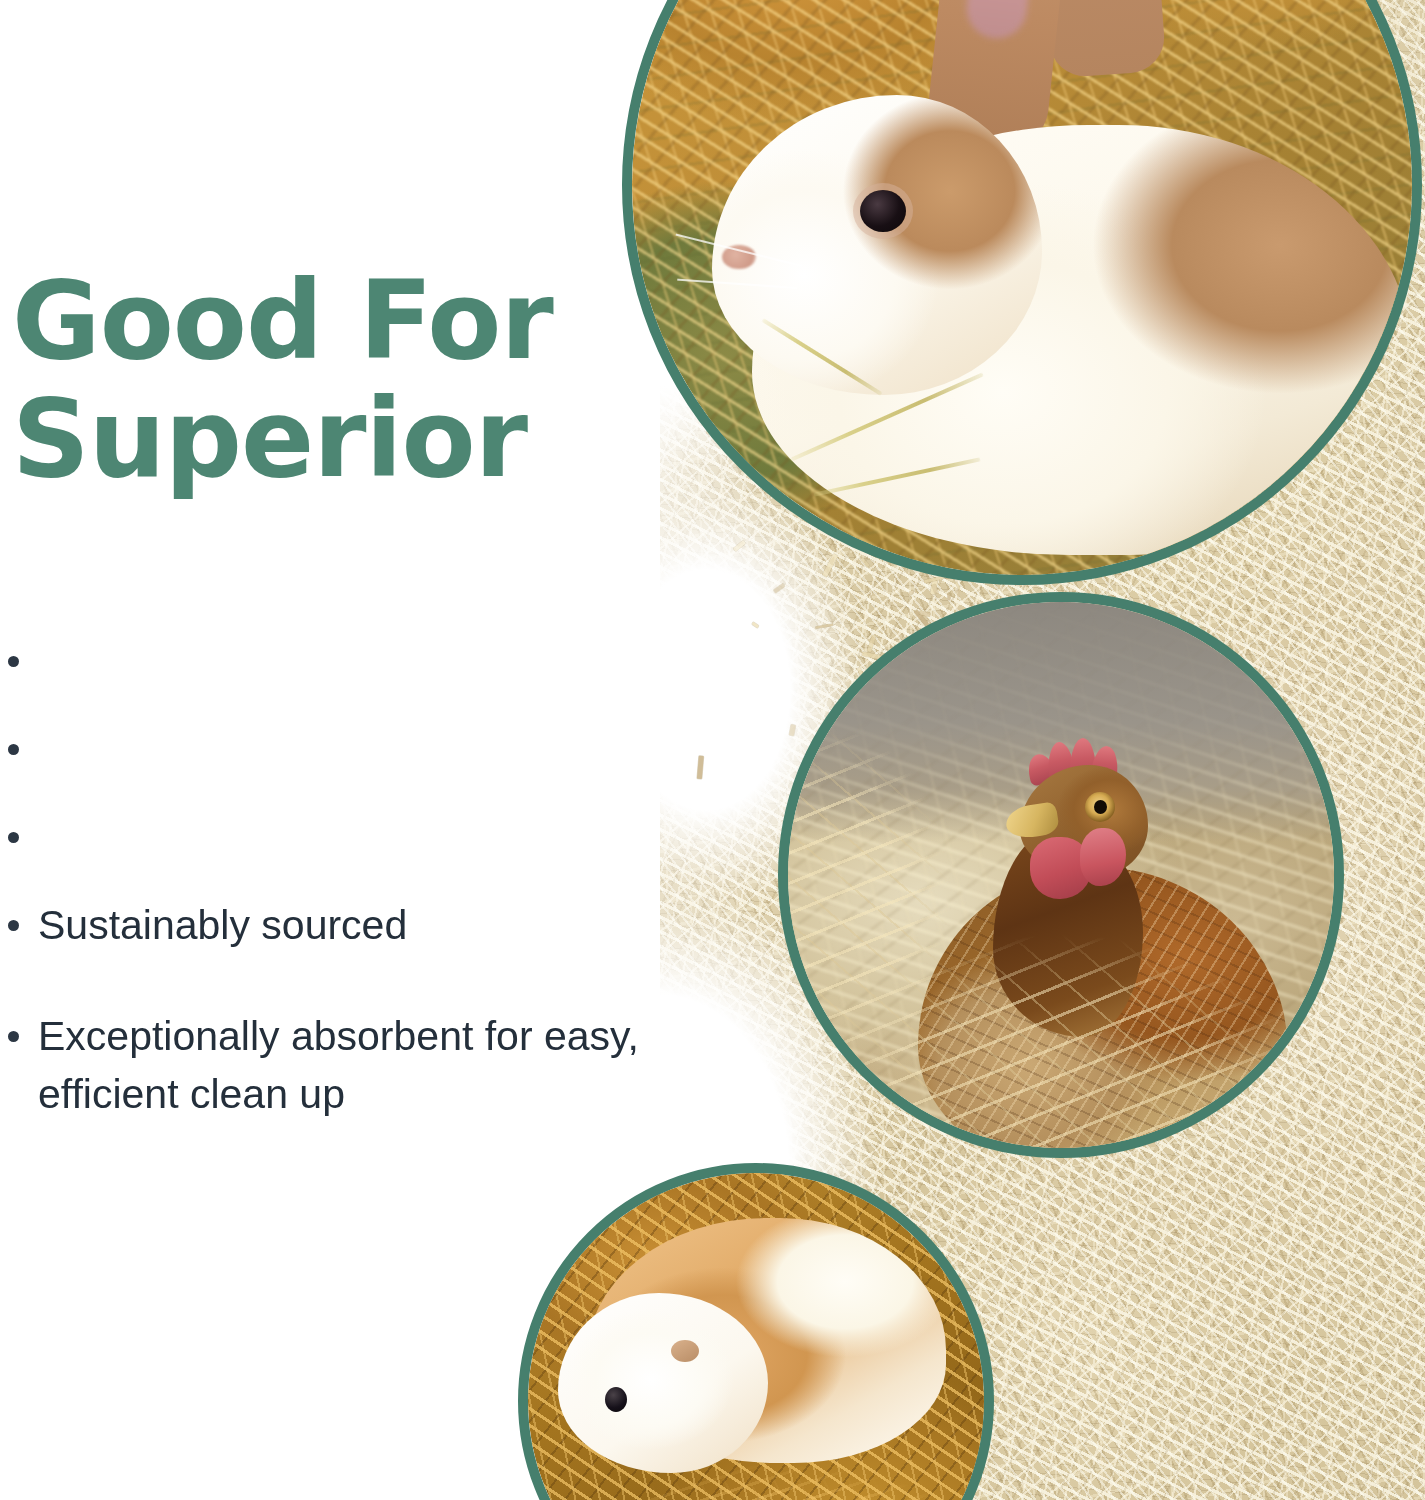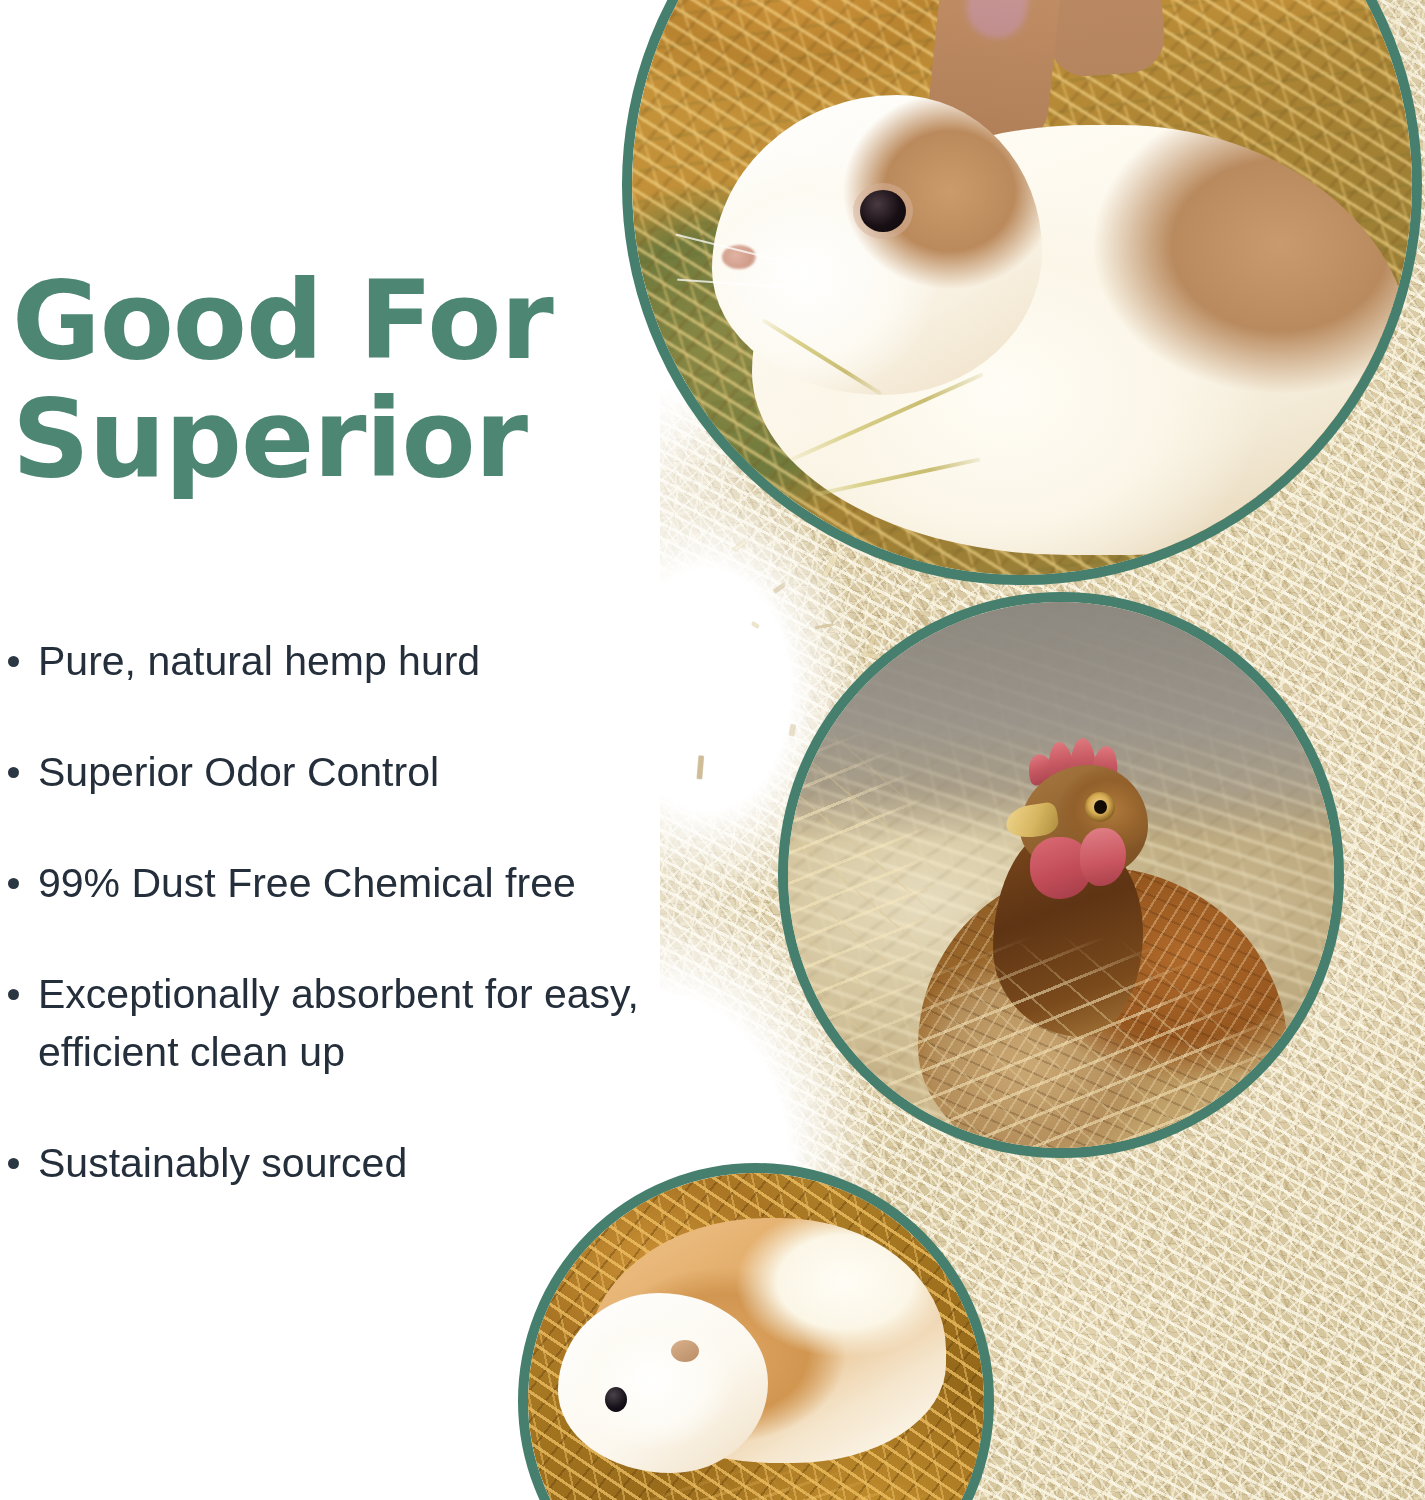--- a/index.html
+++ b/index.html
@@ -606,34 +606,31 @@
     </div>
   </div>
 
   <div class="content">
     <h1 class="headline">Good For
 Superior</h1>
 
     <ul class="bullets">
       <li class="bullet-item">
         <span class="bullet-dot"></span>
-        <span class="bullet-text">Pure, natural hemp hurd</span>
       </li>
       <li class="bullet-item">
         <span class="bullet-dot"></span>
-        <span class="bullet-text">Superior Odor Control</span>
       </li>
       <li class="bullet-item">
         <span class="bullet-dot"></span>
-        <span class="bullet-text">99% Dust Free Chemical free</span>
+      </li>
+      <li class="bullet-item">
+        <span class="bullet-dot"></span>
+        <span class="bullet-text">Sustainably sourced</span>
       </li>
       <li class="bullet-item">
         <span class="bullet-dot"></span>
         <span class="bullet-text">Exceptionally absorbent for easy, efficient clean up</span>
       </li>
-      <li class="bullet-item">
-        <span class="bullet-dot"></span>
-        <span class="bullet-text">Sustainably sourced</span>
-      </li>
     </ul>
   </div>
 
 </div>
 
 </body></html>

